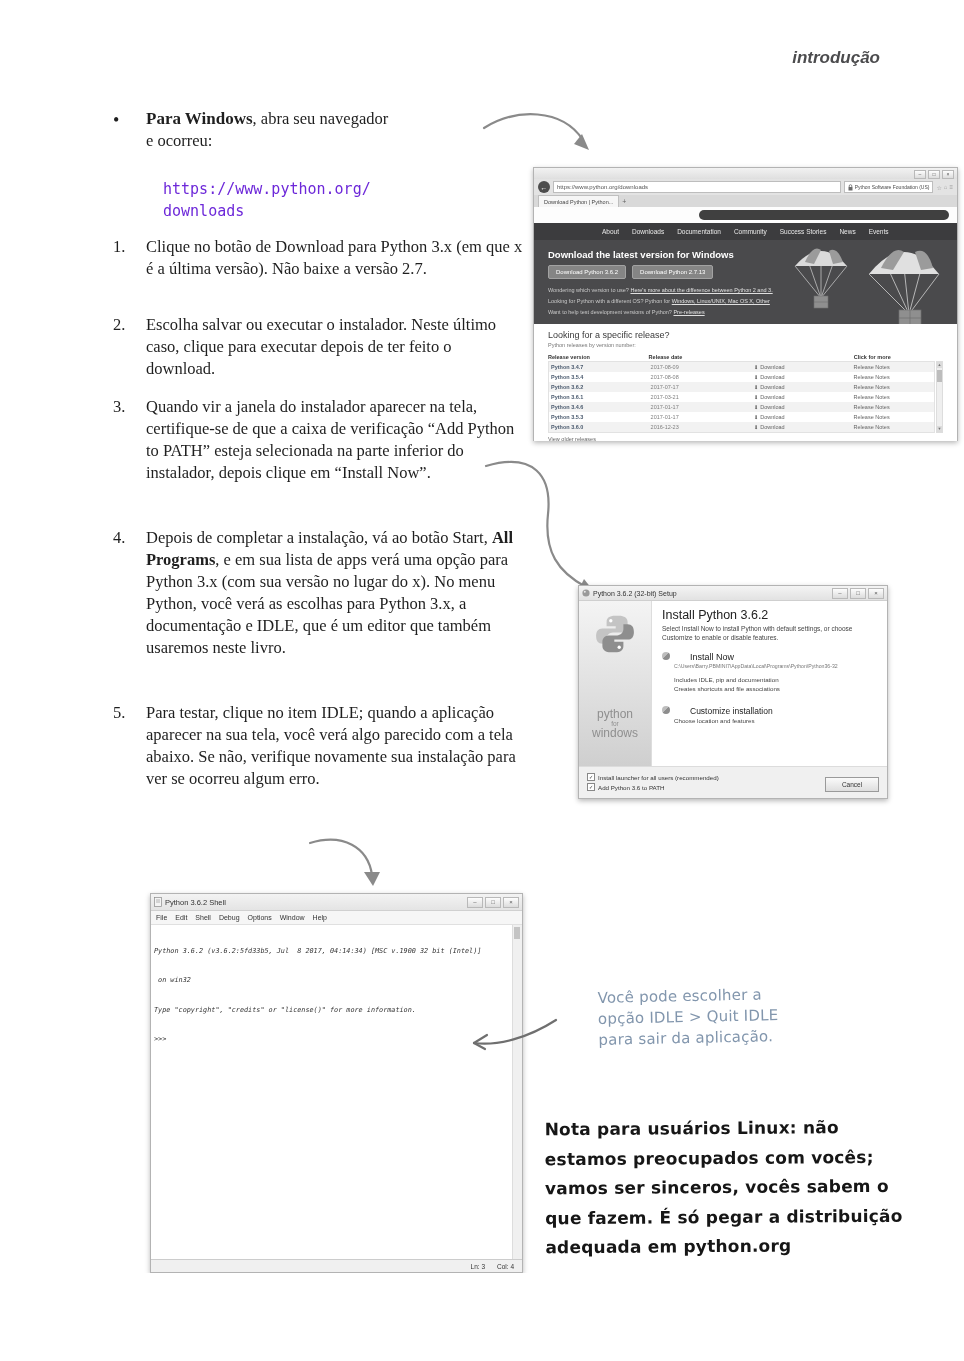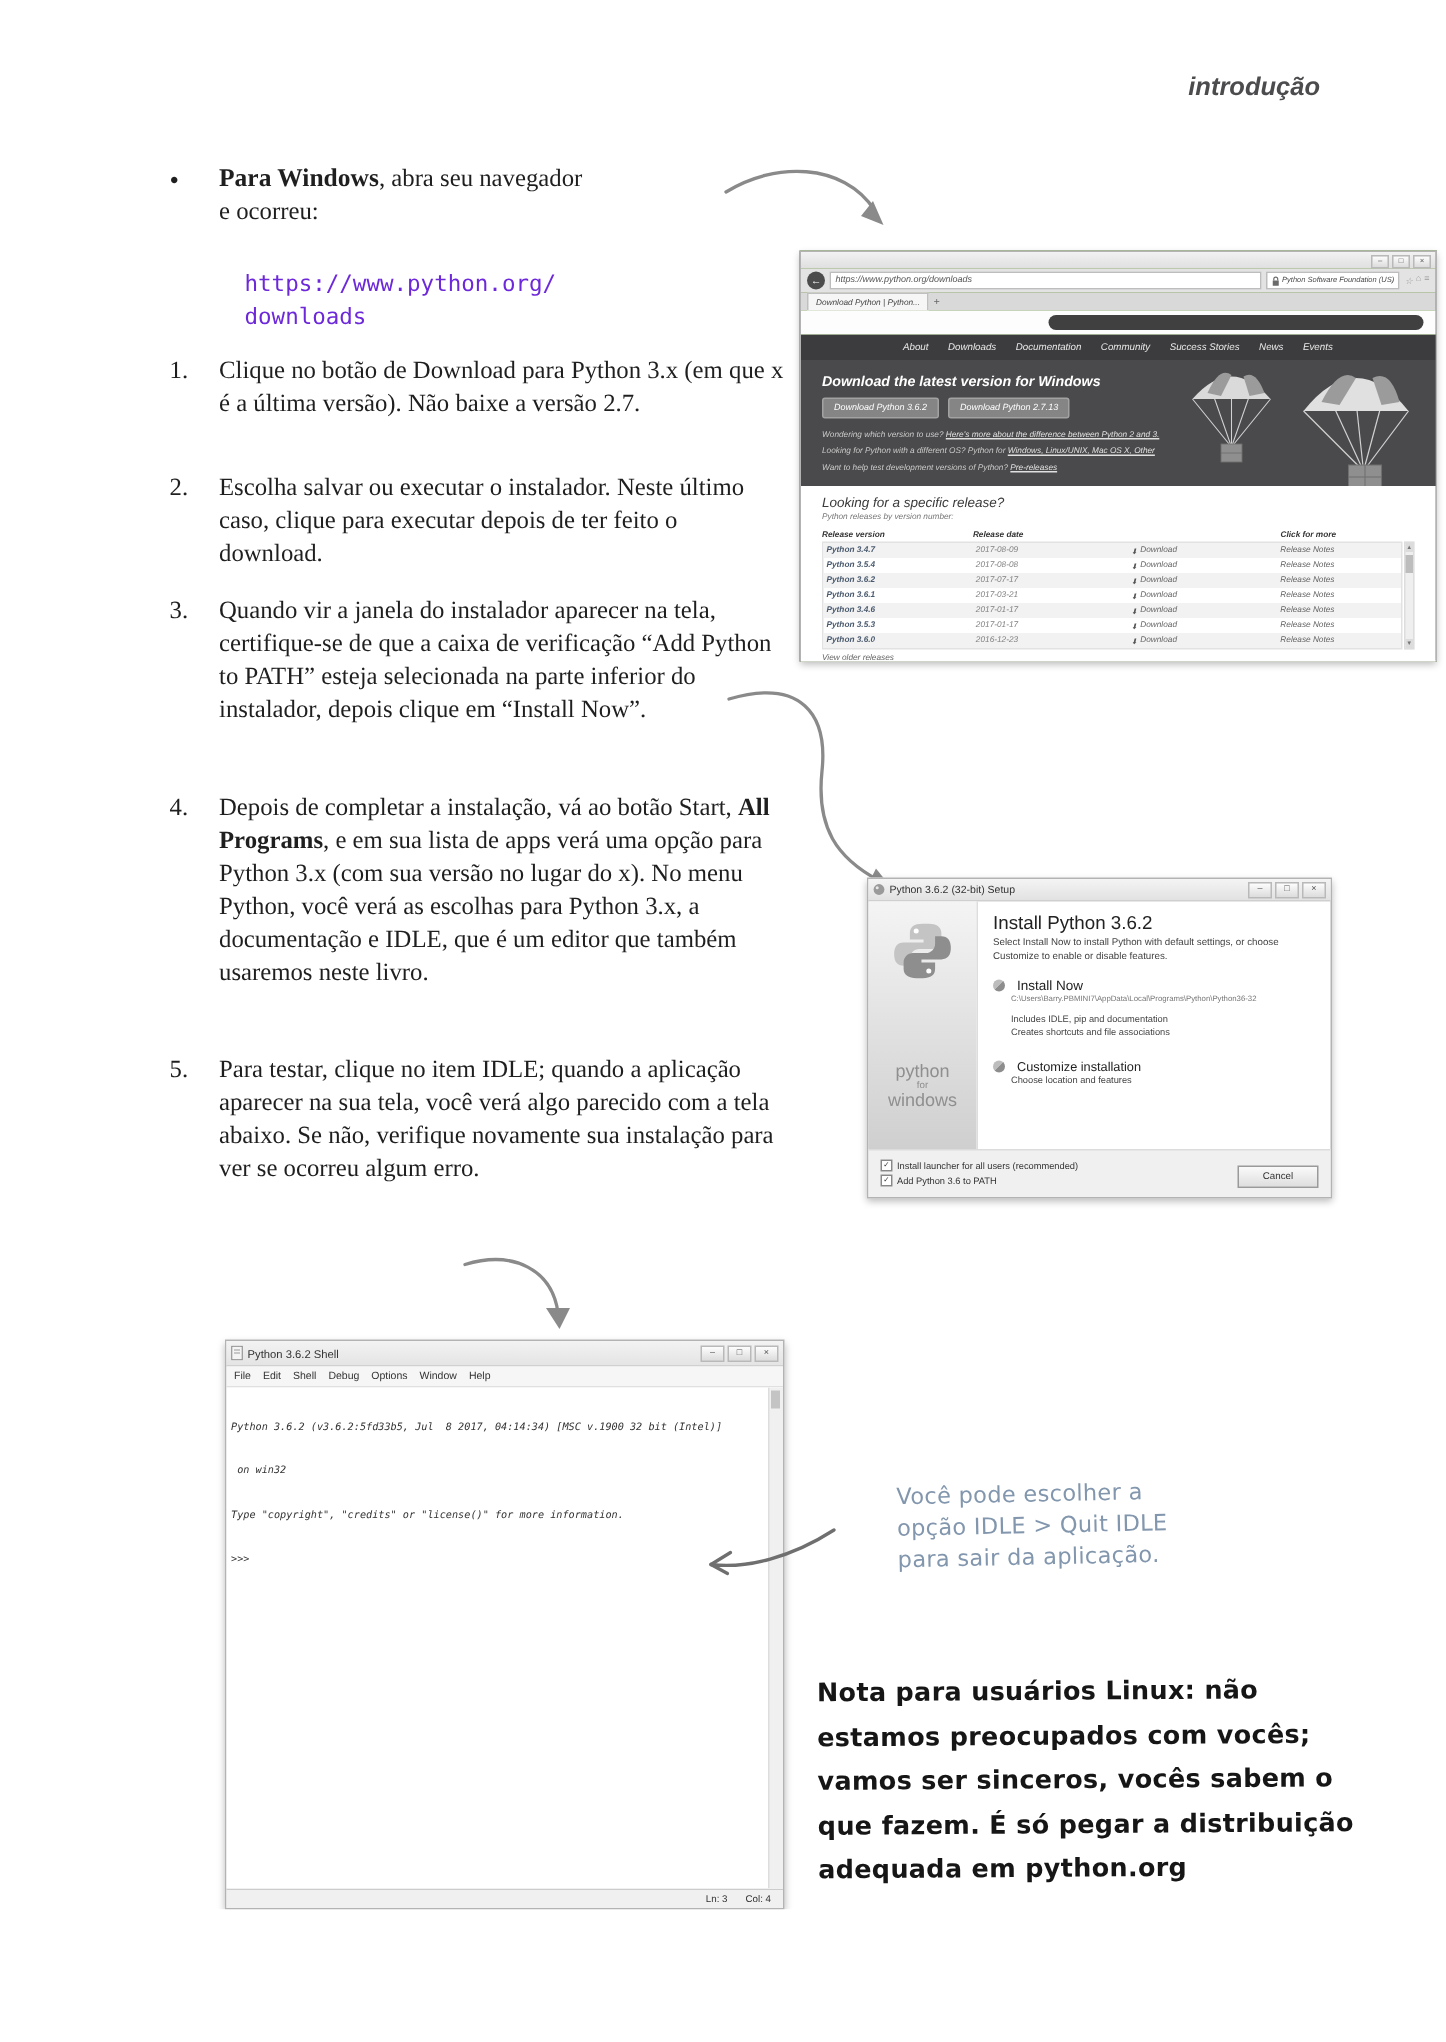--- a/index.html
+++ b/index.html
@@ -30,21 +30,21 @@
         line-height:29.5px;transform:rotate(-.4deg);letter-spacing:.2px;}
 
   
   .win{position:absolute;background:#fff;border:1px solid #b3b3b3;
         box-shadow:0 2px 5px rgba(0,0,0,.28);font-family:"Liberation Sans",sans-serif;}
   .winctl{display:flex;gap:2px;}
   .winctl span{display:inline-flex;align-items:center;justify-content:center;width:14px;height:9px;
         border:1px solid #b9b9b9;background:linear-gradient(#fdfdfd,#dcdcdc);font-size:6px;color:#555;line-height:1;}
 
   
-  .browser{left:533px;top:167px;width:423px;height:272px;background:#4d7c0f;font-style:italic;}
+  .browser{left:533px;top:167px;width:423px;height:272px;background:#fca5a5;}
   .b-titlebar{height:10px;background:linear-gradient(#f2f2f2,#dfdfdf);display:flex;justify-content:flex-end;align-items:center;padding:1px 3px 0 0;}
   .b-titlebar .winctl span{width:10px;height:7px;font-size:5px;}
   .b-toolbar{height:16px;display:flex;align-items:center;padding:0 4px;background:#e3e3e3;gap:3px;}
   .back-btn{width:12px;height:12px;border-radius:50%;background:#4c4c4c;color:#fff;font-size:7px;
         display:flex;align-items:center;justify-content:center;flex:0 0 12px;}
   .url-box{flex:1;height:10px;background:#fff;border:1px solid #bdbdbd;font-size:6px;color:#555;
         display:flex;align-items:center;padding:0 3px;overflow:hidden;white-space:nowrap;}
   .sec-box{height:10px;background:#fff;border:1px solid #bdbdbd;font-size:5px;color:#4a4a4a;
         display:flex;align-items:center;gap:2px;padding:0 3px;white-space:nowrap;}
   .tb-icons{display:flex;gap:2px;font-size:6px;color:#9a9a9a;}
@@ -88,21 +88,21 @@
   .i-body{flex:1;display:flex;}
   .i-side{width:72px;background:linear-gradient(180deg,#f4f4f4,#cfcfcf);position:relative;border-right:1px solid #ddd;}
   .i-side svg{display:block;margin:12px auto 0 auto;}
   .i-side-words{position:absolute;bottom:26px;left:0;width:100%;text-align:center;color:#8f8f8f;line-height:1.05;}
   .i-side-words .w1{font-size:12px;}
   .i-side-words .w2{font-size:6.5px;}
   .i-side-words .w3{font-size:12px;}
   .i-content{flex:1;padding:7px 9px 0 10px;position:relative;}
   .i-h{font-size:12.5px;color:#222;}
   .i-desc{font-size:6.5px;color:#444;margin-top:3px;line-height:1.35;}
-  .i-opt{margin-top:9px;display:flex;align-items:center;gap:8px;}
+  .i-opt{margin-top:9px;display:flex;gap:20px;}
   .i-opt-ico{width:8px;height:8px;border-radius:50%;background:linear-gradient(135deg,#bdbdbd 50%,#8d8d8d 50%);flex:0 0 8px;}
   .i-opt-label{font-size:9px;color:#222;}
   .i-path{font-size:5.2px;color:#777;margin:1px 0 0 12px;white-space:nowrap;}
   .i-lines{font-size:6.2px;color:#444;margin:6px 0 0 12px;line-height:1.5;}
   .i-opt2-label{font-size:8.5px;color:#222;}
   .i-sub{font-size:6.2px;color:#444;margin:1px 0 0 12px;}
   .i-bottom{height:32px;background:#f0f0f0;border-top:1px solid #dcdcdc;position:relative;padding:4px 8px;box-sizing:border-box;}
   .chk-row{display:flex;align-items:center;gap:3px;margin-top:2px;}
   .chk-box{width:6px;height:6px;border:1px solid #888;background:#fff;font-size:5px;line-height:6px;
         display:inline-flex;align-items:center;justify-content:center;color:#333;flex:0 0 6px;}

